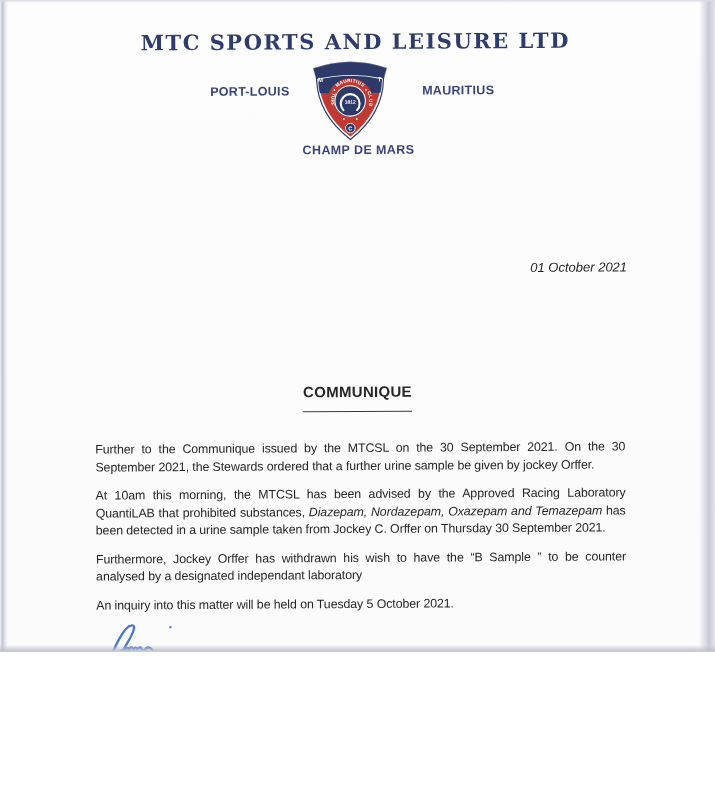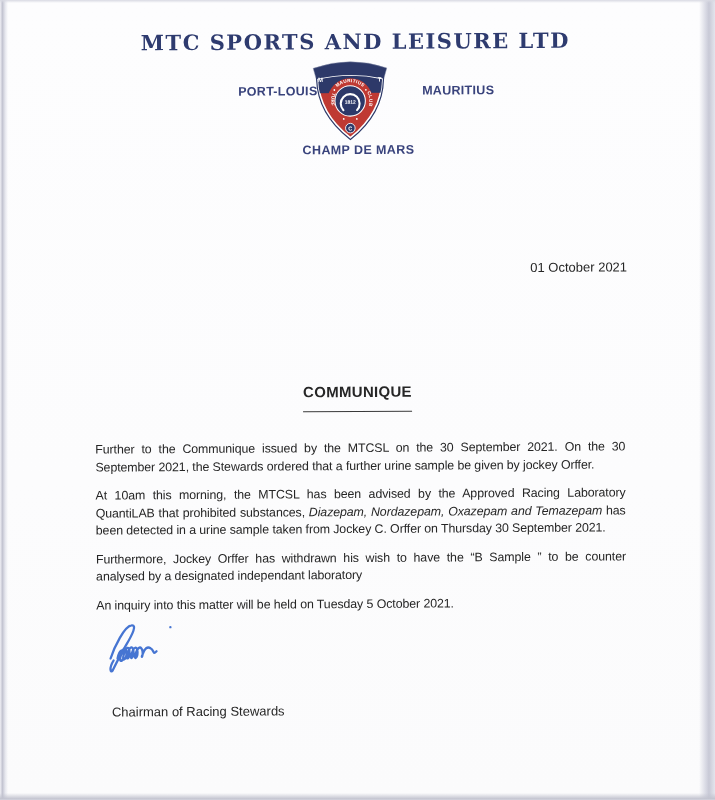--- a/index.html
+++ b/index.html
@@ -1,17 +1,17 @@
 <!DOCTYPE html>
 <html><head>
 <meta charset="utf-8">
 <style>
   html,body{margin:0;padding:0;background:#ffffff;}
   .scan{
-    position:relative;width:715px;height:800px;overflow:hidden;
+    position:relative;width:715px;height:652px;overflow:hidden;
     background:linear-gradient(180deg,#fdfdfe 0%,#fcfcfd 60%,#fbfbfc 100%);
     font-family:"Liberation Sans",sans-serif;
   }
   
   .edge-left{position:absolute;left:0;top:0;width:8px;height:100%;
     background:linear-gradient(90deg,#f0f0f5 0%,#c3c4d1 30%,#e6e7ee 65%,rgba(255,255,255,0) 100%);}
   .edge-right{position:absolute;right:0;top:0;width:16px;height:100%;
     background:linear-gradient(90deg,rgba(255,255,255,0) 0%,#d6d7e2 45%,#c8c9d6 62%,#e4e5ed 100%);}
   .edge-top{position:absolute;left:0;top:0;width:100%;height:3px;
     background:linear-gradient(180deg,#d9dae3 0%,rgba(255,255,255,0) 100%);}
@@ -22,28 +22,28 @@
 
   .doc-title{
     position:absolute;left:0;top:29px;width:100%;text-align:center;
     font-family:"DejaVu Serif",serif;font-weight:bold;font-size:21px;
     letter-spacing:1.5px;color:#2e3b6f;
   }
   .side-label{
     position:absolute;top:84px;font-size:12.5px;font-weight:bold;
     color:#39437c;letter-spacing:0.3px;
   }
-  .label-left{left:240px;}
+  .label-left{left:212px;}
   .label-right{left:424px;}
   .crest{position:absolute;left:312px;top:55px;width:80px;height:87px;}
   .champ{
     position:absolute;left:278px;top:143px;width:164px;text-align:center;
     font-size:12.5px;font-weight:bold;color:#39437c;letter-spacing:0.4px;
   }
-  .date-line{position:absolute;left:531px;top:261px;font-size:13px;color:#262626;}
+  .date-line{position:absolute;left:531px;top:261px;font-size:13px;color:#262626;font-style:italic;}
   .heading-wrap{position:absolute;left:0;top:383px;width:100%;text-align:center;}
   .heading{
     display:inline-block;font-size:15px;font-weight:bold;color:#262626;
     letter-spacing:0.3px;border-bottom:1.5px solid #3a3a3a;padding-bottom:11px;
   }
   .body-block{
     position:absolute;left:95px;top:440px;width:530px;
     font-size:12.4px;line-height:17.5px;letter-spacing:-0.1px;
     color:#262626;text-align:justify;
   }

